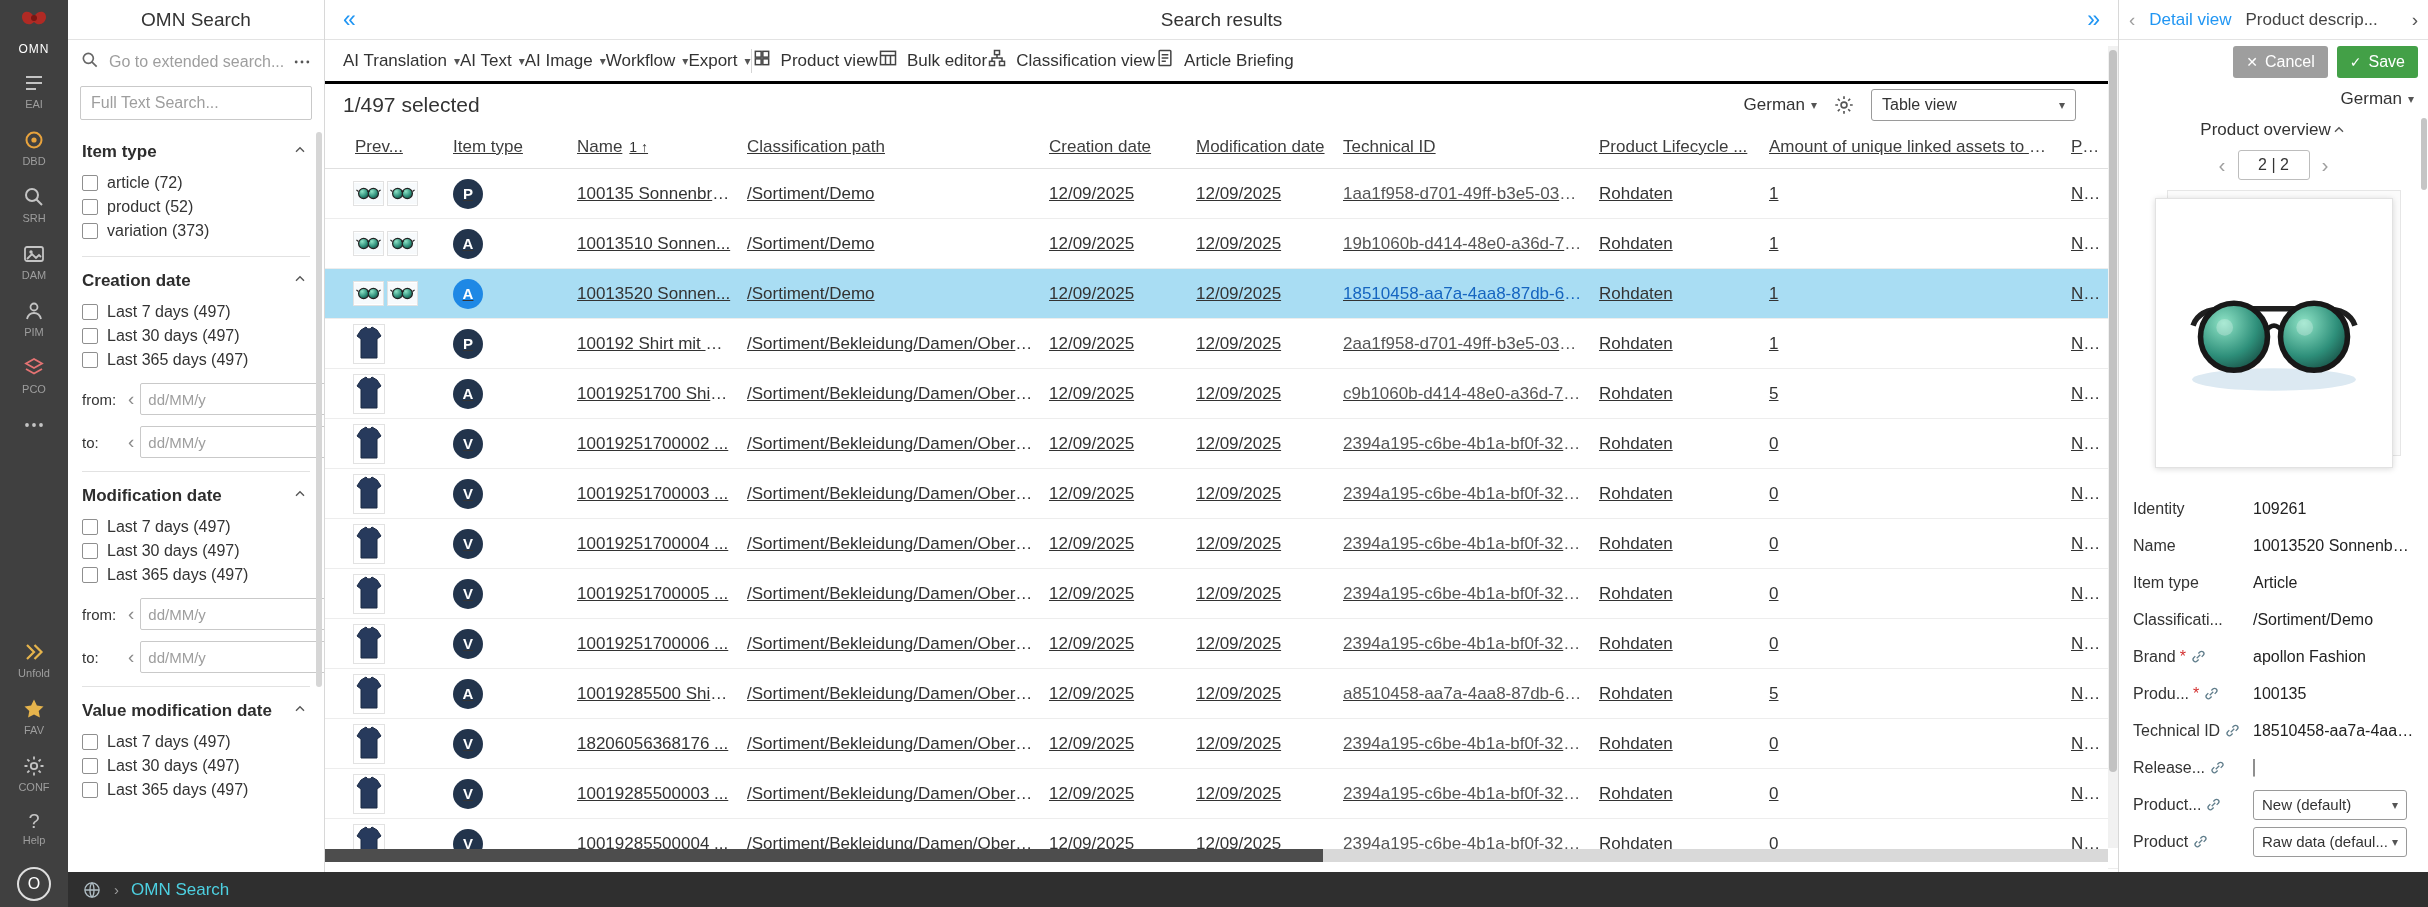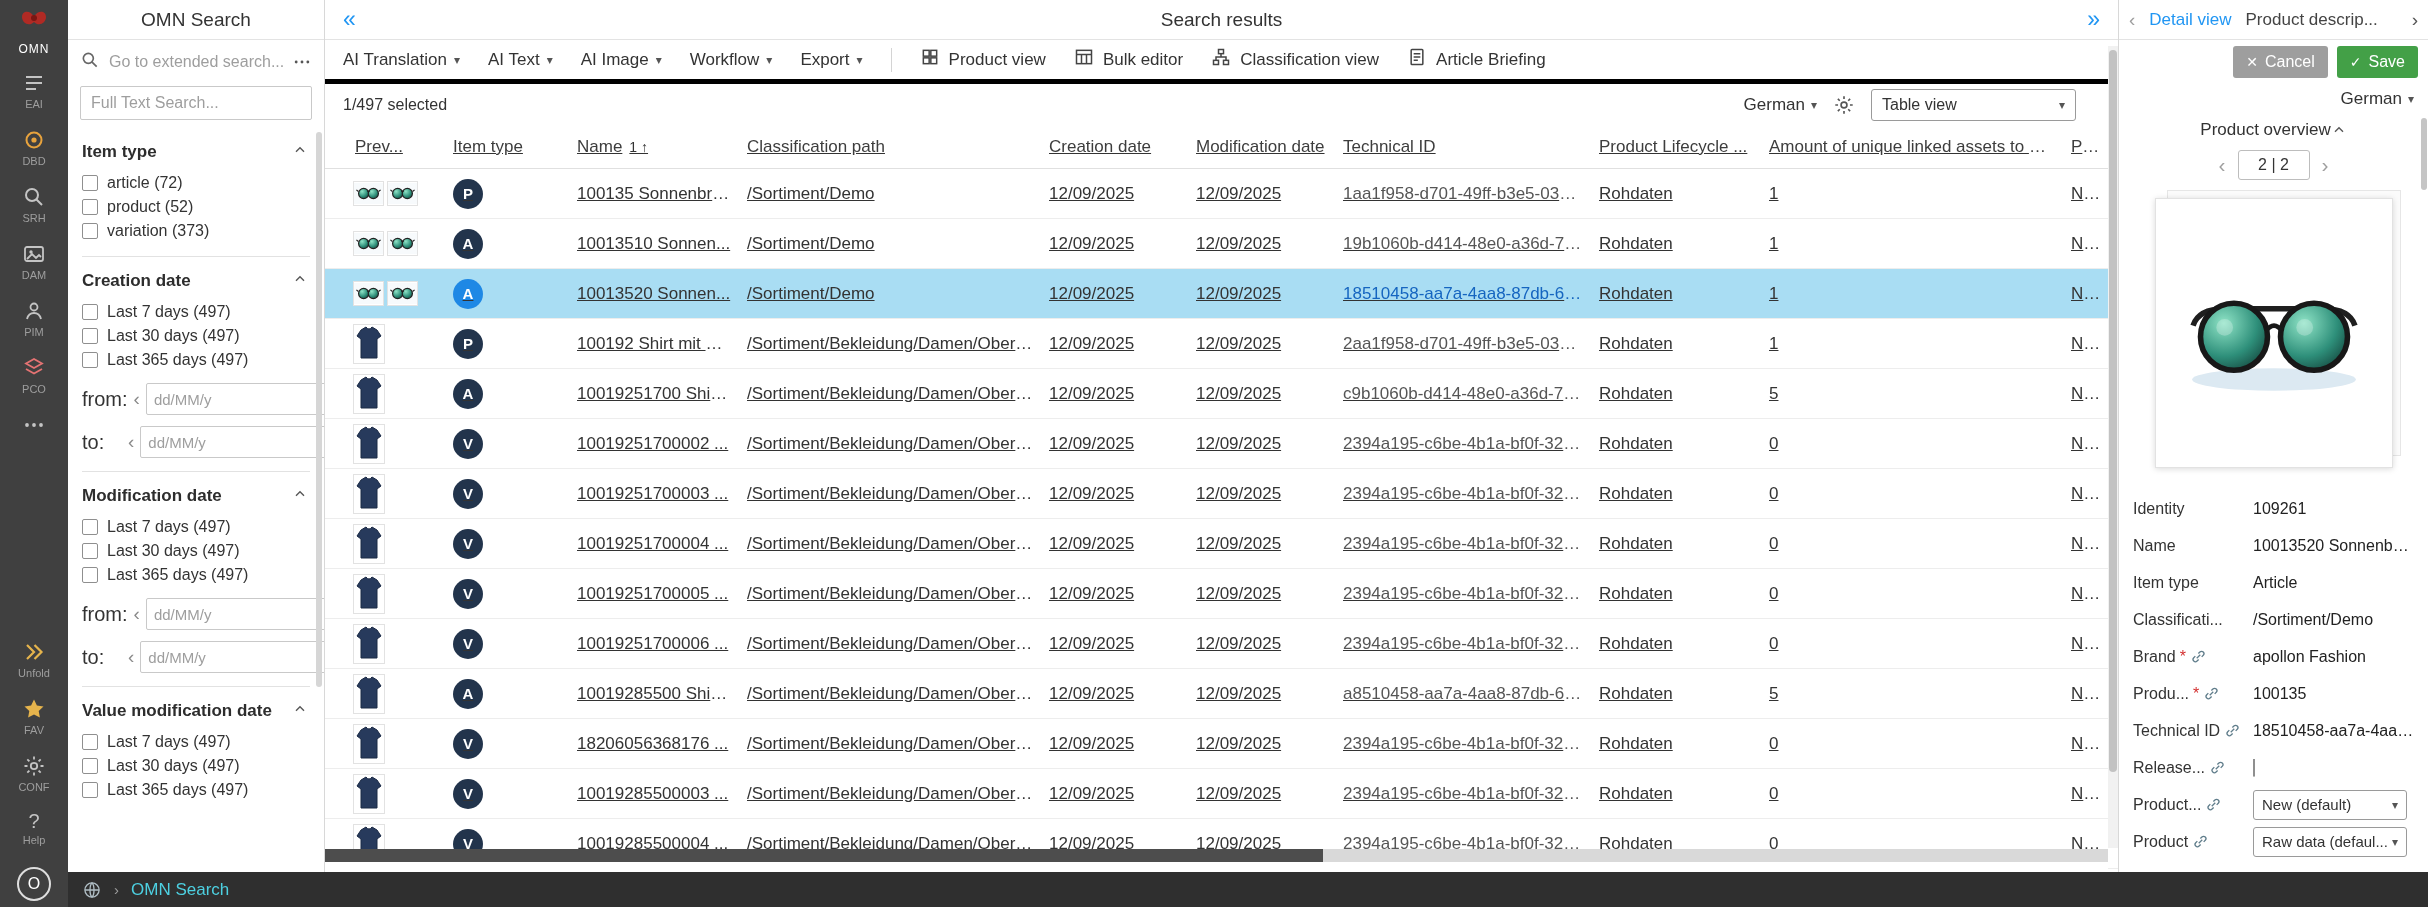--- a/index.html
+++ b/index.html
@@ -48,43 +48,43 @@
   .facet-head { display:flex; justify-content:space-between; align-items:center;
                 padding:14px 2px 9px 0; cursor:pointer; }
   .facet-title { font-weight:bold; font-size:17px; color:#2d2d2d; }
   .facet-head .icon svg { width:16px; height:16px; color:#555; }
   .facet-opt { display:flex; align-items:center; gap:9px; padding:3px 0; font-size:16px;
                color:#333; cursor:pointer; }
   .cb { width:16px; height:16px; flex:0 0 16px; border:1px solid #8f8f8f; border-radius:2px;
         background:#fff; }
   .facet-div { border-top:1px solid #e2e2e2; margin-top:13px; }
   .date-row { display:flex; align-items:center; gap:6px; margin:11px 0; }
-  .date-label { flex:0 0 40px; font-size:20px; color:#333; }
+  .date-label { flex:0 0 40px; font-size:15px; color:#333; }
   .dchev { color:#8a8a8a; font-size:19px; width:14px; text-align:center; cursor:pointer; }
   .date-box { flex:1; height:32px; border:1px solid #c9c9c9; border-radius:2px;
               display:flex; align-items:center; gap:4px; padding:0 7px; }
   .date-box input { flex:1; min-width:0; border:none; outline:none; font-size:15px; }
   .sb-scroll { position:absolute; right:2px; top:132px; width:6px; height:555px;
                background:#d6d6d6; border-radius:3px; }
 
   
   .main { flex:1; min-width:0; display:flex; flex-direction:column; position:relative; background:#fff; }
   .main-toolbar { flex:0 0 40px; display:flex; align-items:center; justify-content:space-between;
                   padding:0 18px; border-bottom:1px solid #e3e3e3; }
   .collapse { color:#2196f3; font-size:23px; cursor:pointer; line-height:1; }
   .main-title { font-size:19px; color:#333; }
-  .menu-row { flex:0 0 44px; display:flex; align-items:center; gap:28px; padding:0 18px;
-              border-bottom:5px solid #000000; }
+  .menu-row { flex:0 0 44px; display:flex; align-items:center; padding:0 18px;
+              border-bottom:3px solid #000000; }
   .menu-item { display:flex; align-items:center; gap:7px; font-size:17px; color:#333; cursor:pointer; }
   .caret { font-size:12px; color:#555; }
   .vdiv { width:1px; height:24px; background:#d4d4d4; }
   .view-item { display:flex; align-items:center; gap:9px; font-size:17px; color:#333; cursor:pointer; }
   .view-item .icon svg { width:20px; height:20px; color:#444; }
   .controls-row { flex:0 0 42px; display:flex; align-items:center; gap:16px; padding:0 18px; }
-  .selected-info { font-size:16px; color:#333; margin-right:auto; }
+  .selected-info { font-size:21px; color:#333; margin-right:auto; }
   .lang { display:flex; align-items:center; gap:6px; font-size:17px; color:#333; cursor:pointer; }
   .gear-btn { display:flex; cursor:pointer; }
   .gear-btn svg { width:22px; height:22px; color:#555; }
   .view-select { width:205px; height:32px; border:1px solid #9a9a9a; border-radius:3px;
                  background:#fff; display:flex; align-items:center; justify-content:space-between;
                  padding:0 10px; font-size:16px; margin-right:24px; cursor:pointer; }
 
   .table-wrap { flex:1; position:relative; overflow:hidden;text-decoration:underline; }
   .thead, .trow { display:grid;
     grid-template-columns:120px 124px 170px 302px 147px 147px 256px 170px 302px 45px;

